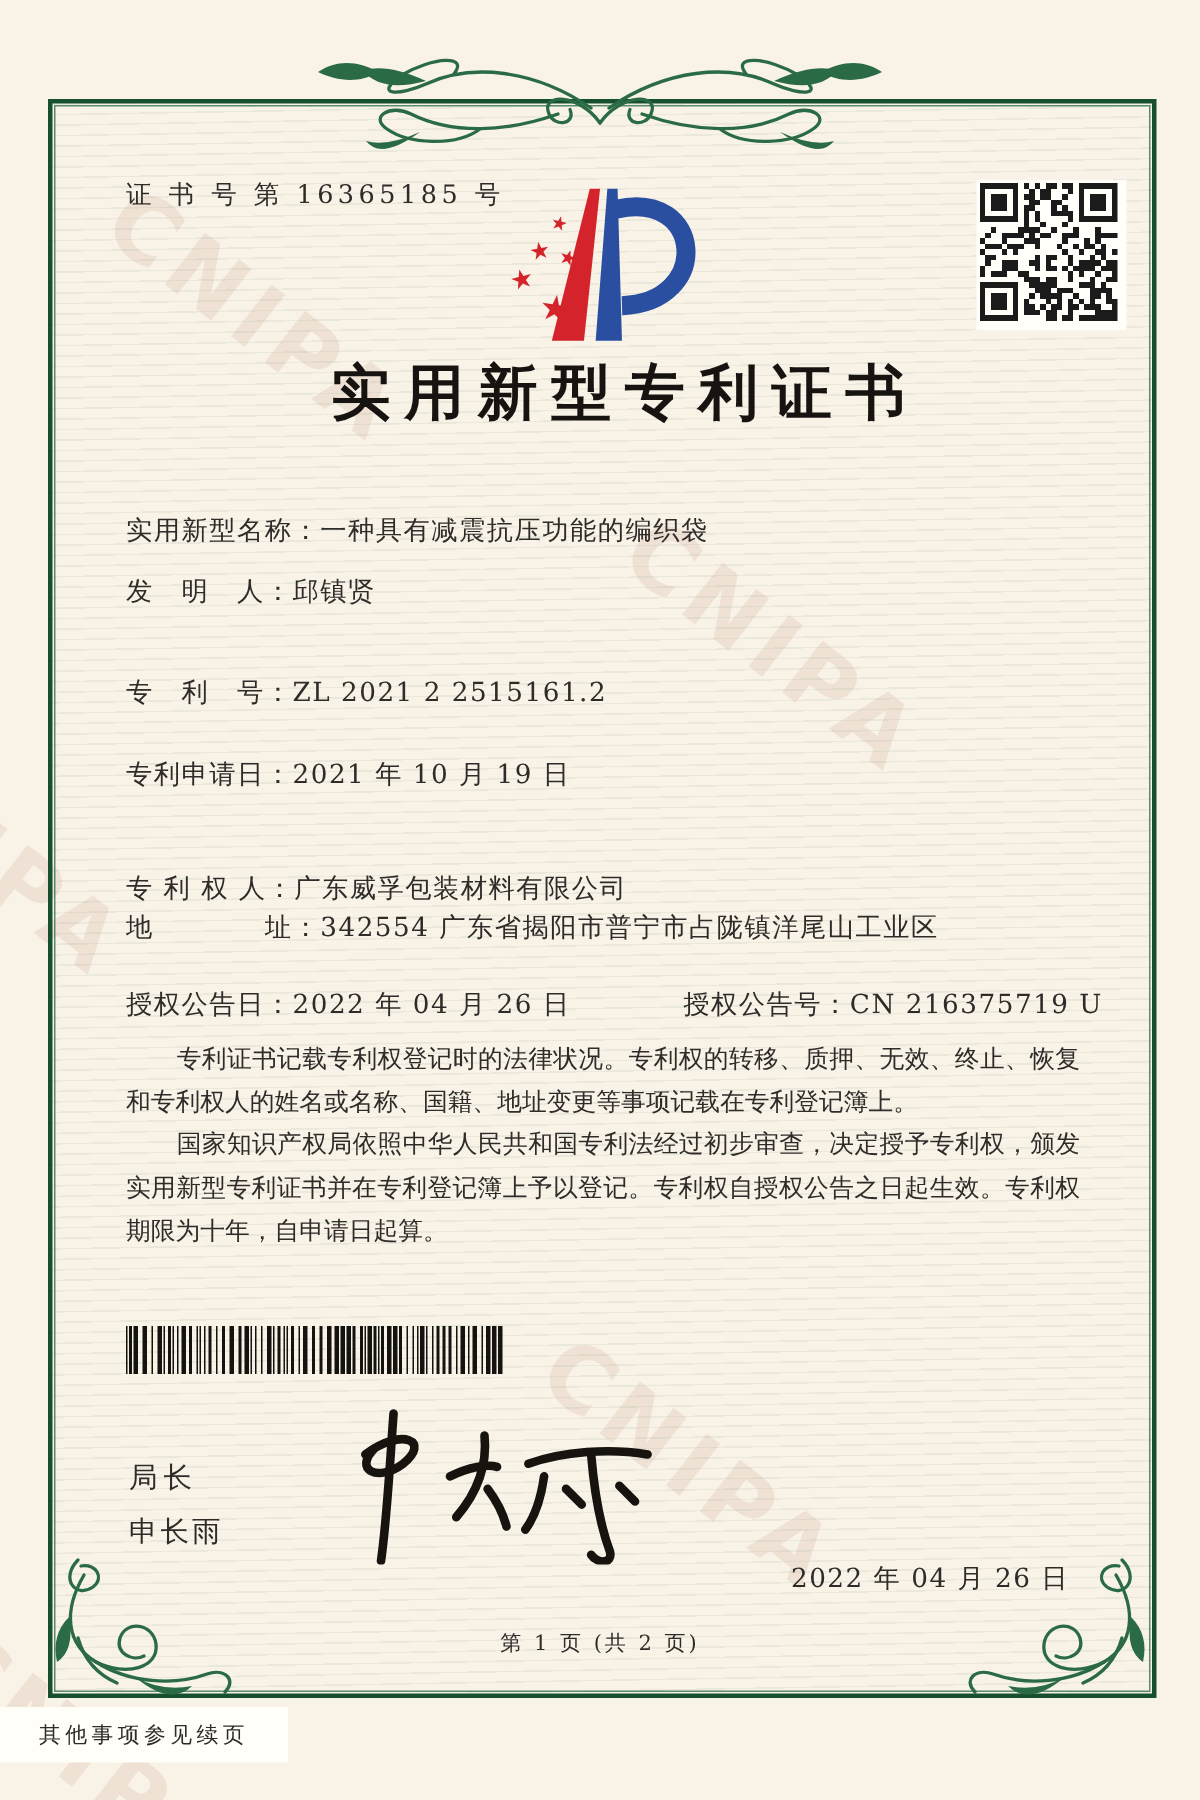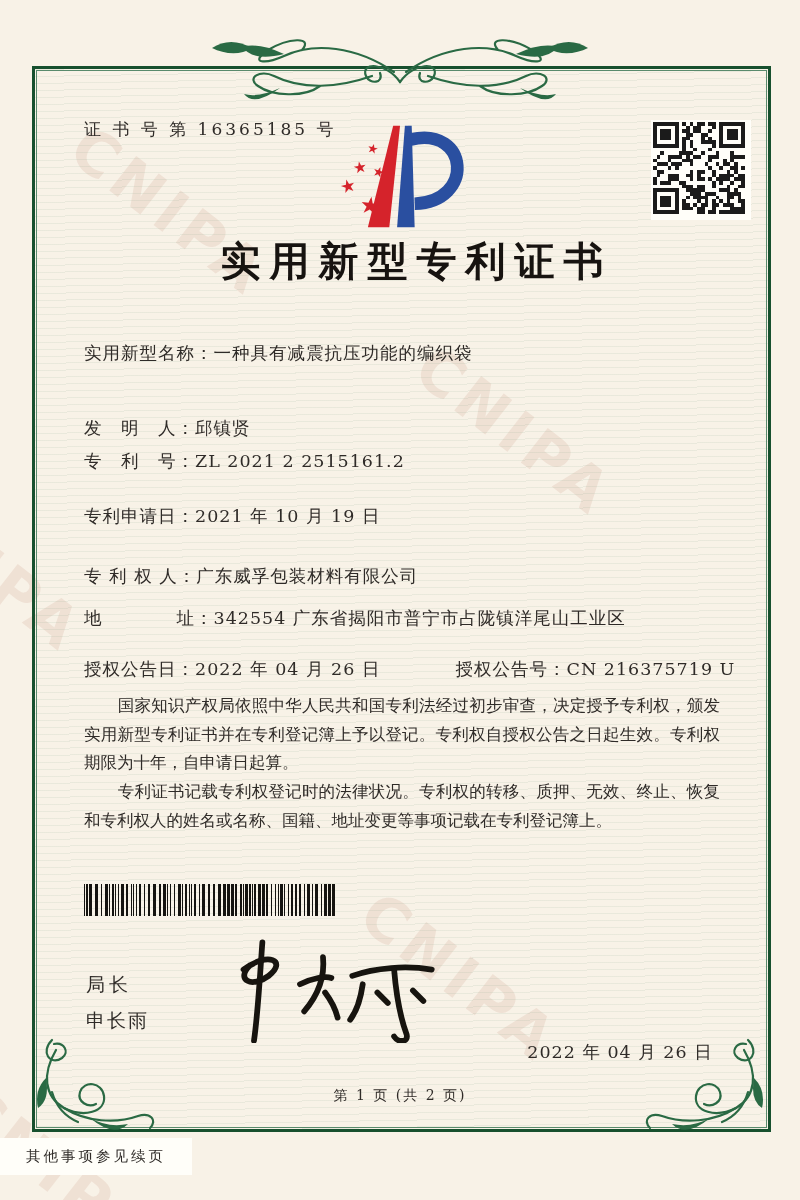--- a/index.html
+++ b/index.html
@@ -332,45 +332,45 @@
       <rect x="1" y="19" width="5" height="5" fill="#fffef9"></rect>
       <rect x="2" y="20" width="3" height="3" fill="#1b1b1b"></rect>
     </svg>
 </div>
 
 <div id="title" class="abs">实用新型专利证书</div>
 
 <div class="abs field" style="top:341px;">
   <span class="lab">实用新型名称：</span><span>一种具有减震抗压功能的编织袋</span>
 </div>
-<div class="abs field" style="top:416px;">
+<div class="abs field" style="top:382px;">
   <span class="lab">发　明　人：</span><span>邱镇贤</span>
 </div>
 <div class="abs field" style="top:449px;">
   <span class="lab">专　利　号：</span><span>ZL 2021 2 2515161.2</span>
 </div>
 <div class="abs field" style="top:504px;">
   <span class="lab">专利申请日：</span><span>2021 年 10 月 19 日</span>
 </div>
-<div class="abs field" style="top:564px;">
+<div class="abs field" style="top:580px;">
   <span class="lab">专 利 权 人：</span><span>广东威孚包装材料有限公司</span>
 </div>
 <div class="abs field" style="top:606px;">
   <span class="lab">地　　　　址：</span><span>342554 广东省揭阳市普宁市占陇镇洋尾山工业区</span>
 </div>
 
 <div class="abs field" style="top:657px;">
   <span>授权公告日：</span><span>2022 年 04 月 26 日</span>
   <span style="display:inline-block;width:62px;"></span>
   <span>授权公告号：</span><span>CN 216375719 U</span>
 </div>
 
 <div id="paras" class="abs">
+  <p>专利证书记载专利权登记时的法律状况。专利权的转移、质押、无效、终止、恢复和专利权人的姓名或名称、国籍、地址变更等事项记载在专利登记簿上。</p>
   <p>国家知识产权局依照中华人民共和国专利法经过初步审查，决定授予专利权，颁发实用新型专利证书并在专利登记簿上予以登记。专利权自授权公告之日起生效。专利权期限为十年，自申请日起算。</p>
-  <p>专利证书记载专利权登记时的法律状况。专利权的转移、质押、无效、终止、恢复和专利权人的姓名或名称、国籍、地址变更等事项记载在专利登记簿上。</p>
 </div>
 
 <div id="barcode" class="abs">
   <svg width="256" height="32" viewBox="0 0 256 32" fill="#15130f">
       <rect x="0" y="0" width="1" height="32"></rect>
       <rect x="2" y="0" width="2" height="32"></rect>
       <rect x="5" y="0" width="3" height="32"></rect>
       <rect x="11" y="0" width="3" height="32"></rect>
       <rect x="17" y="0" width="1" height="32"></rect>
       <rect x="21" y="0" width="3" height="32"></rect>

